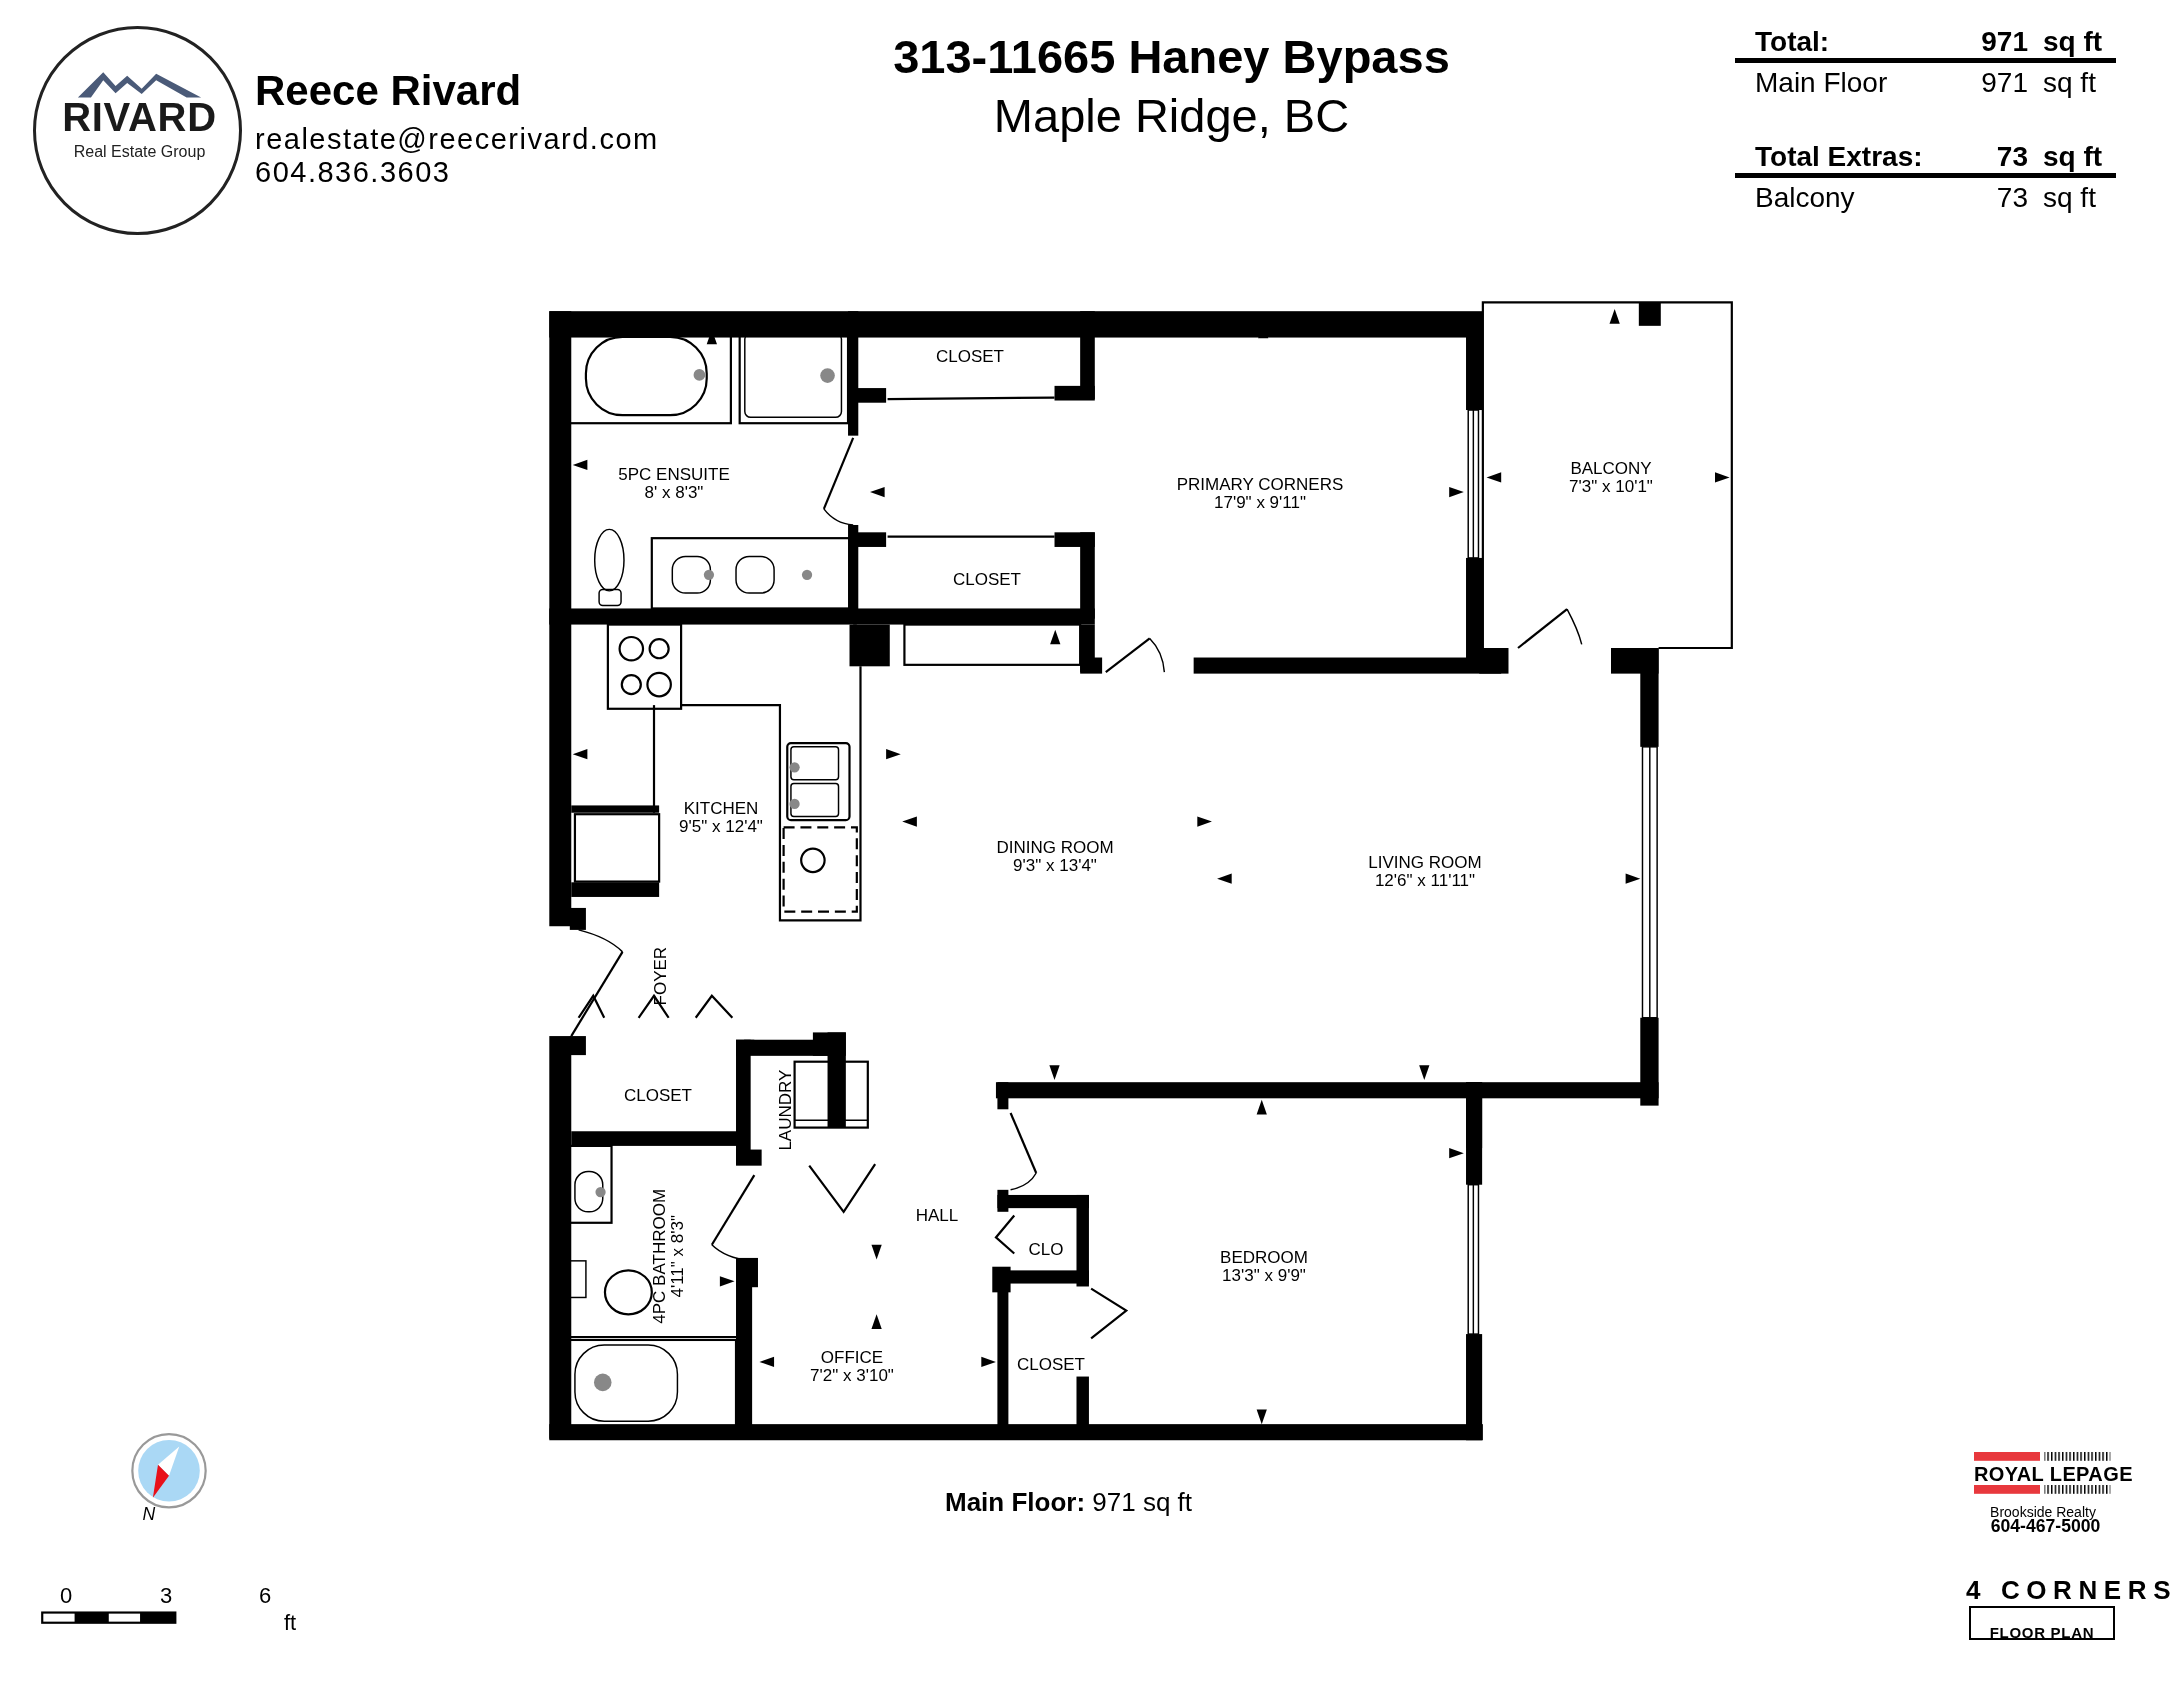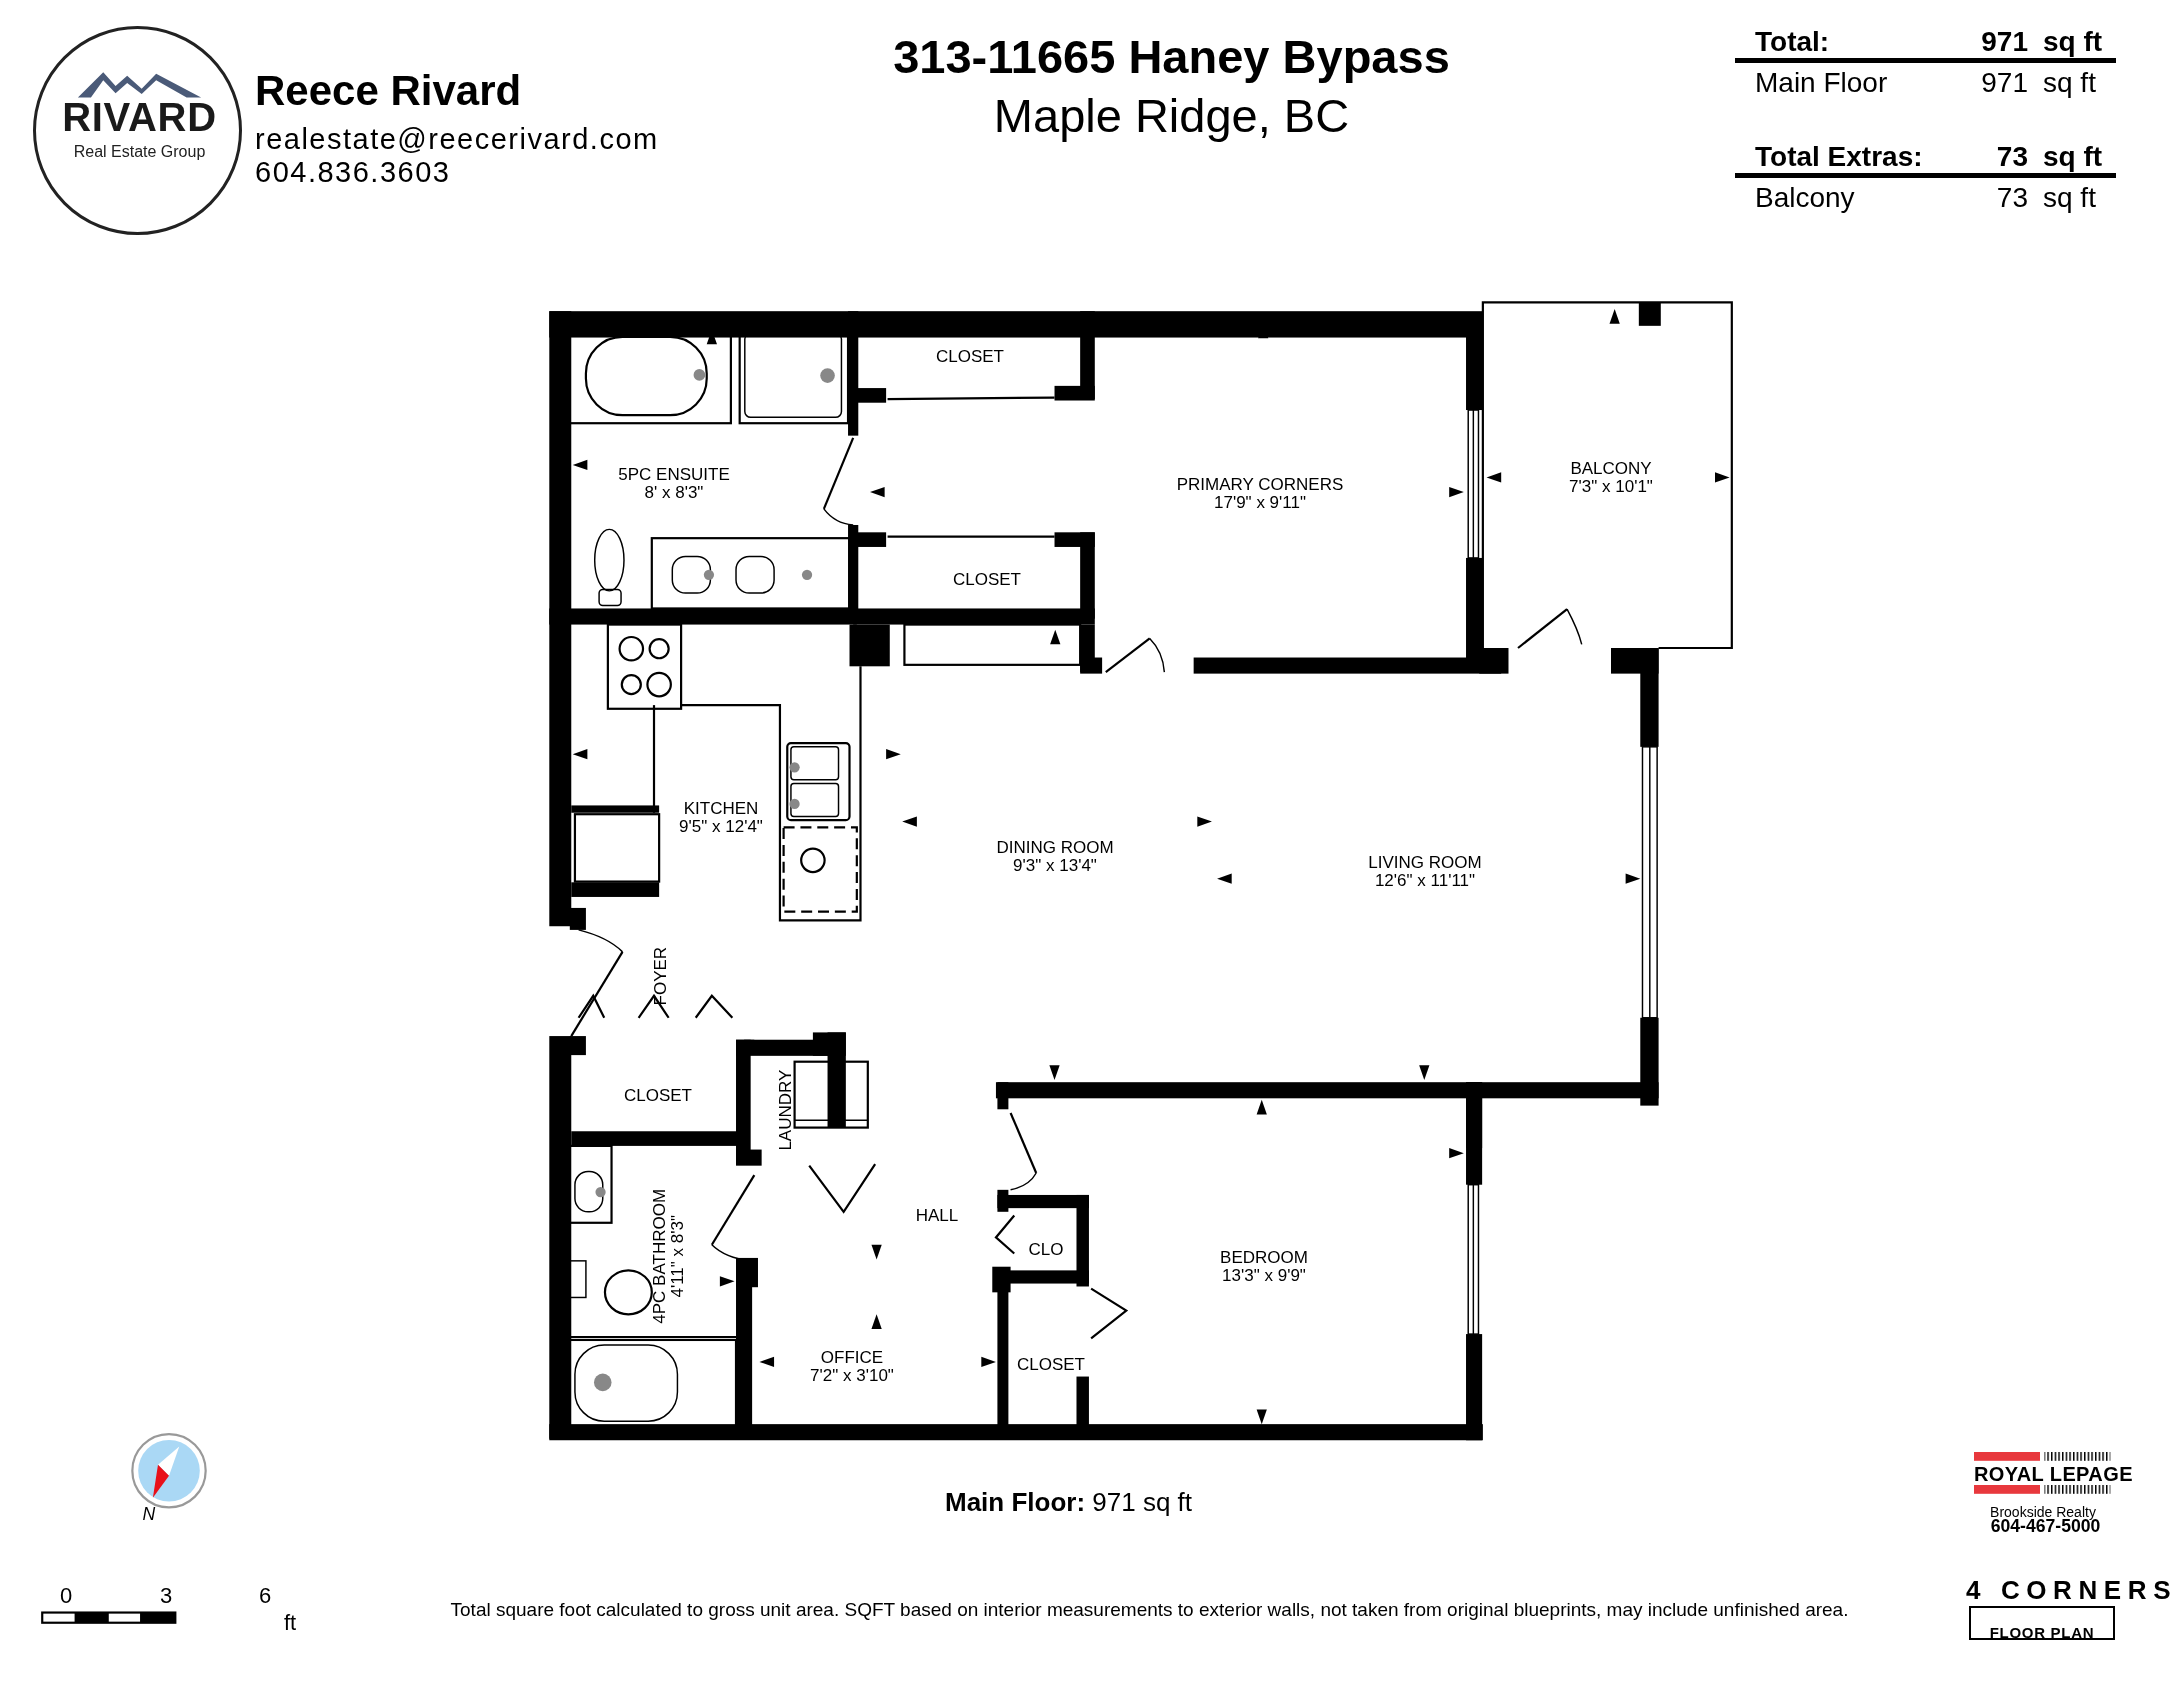--- a/index.html
+++ b/index.html
@@ -342,21 +342,20 @@
   <span style="left:259px;top:1583px">6</span>
   <span style="left:284px;top:1610px">ft</span>
 </div>
 <svg class="abs" style="left:40px;top:1610px" width="139" height="16" viewBox="0 0 190 22">
   <rect x="1" y="2" width="186" height="17" fill="#000"></rect>
   <rect x="4" y="5" width="43" height="11" fill="#fff"></rect>
   <rect x="94" y="5" width="43" height="11" fill="#fff"></rect>
 </svg>
 
 <div class="abs" id="disclaimer">
-  <div>Total square foot calculated to gross unit area. SQFT based on interior measurements to exterior walls, not taken from original blueprints, may include unfinished area.</div>
 </div>
 
 <svg class="abs" style="left:1974px;top:1452px" width="143" height="44" viewBox="0 0 195 60">
   <rect x="0" y="0" width="90" height="12" fill="#e8383d"></rect>
   <rect x="0" y="45" width="90" height="12" fill="#e8383d"></rect>
   <g fill="#000">
     <rect x="96" y="0" width="90" height="12" fill="url(#stripes)"></rect>
   </g>
   <defs>
       <pattern id="stripes" width="5" height="12" patternUnits="userSpaceOnUse">

